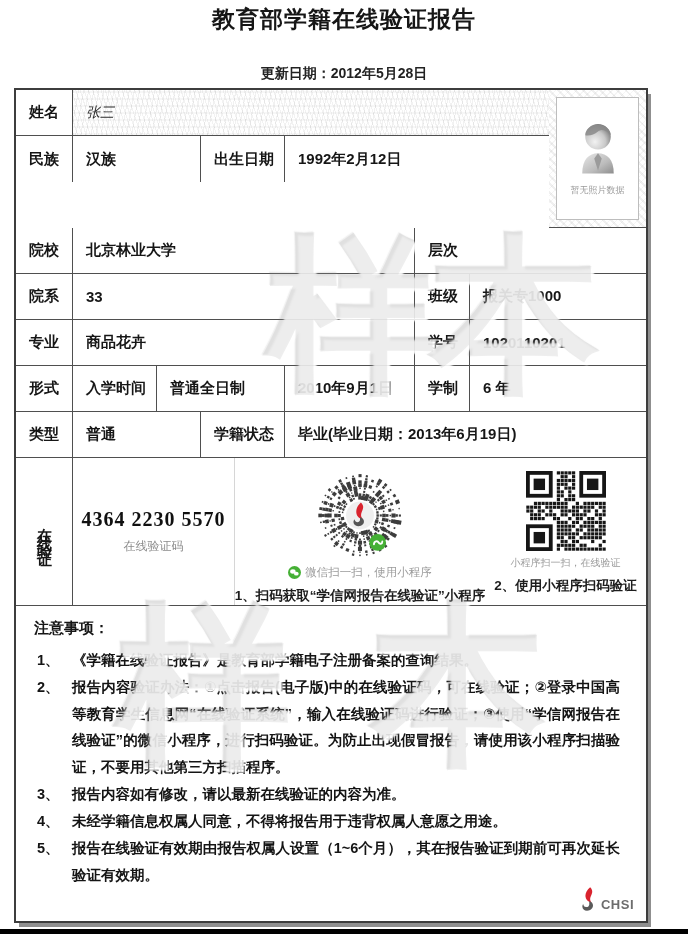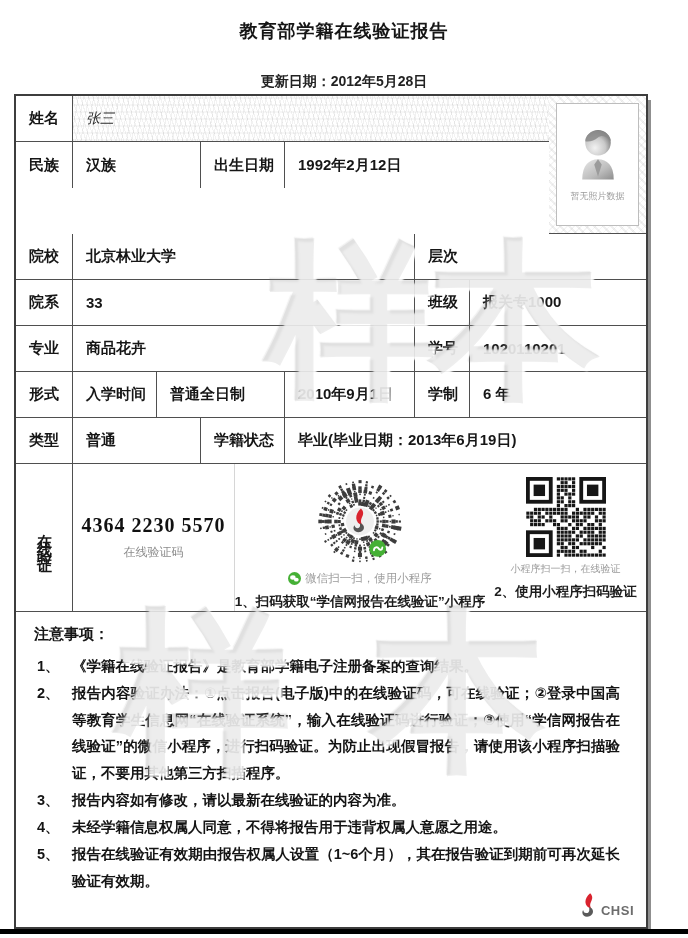--- a/index.html
+++ b/index.html
@@ -1,25 +1,25 @@
 <!DOCTYPE html>
 <html><head>
 <meta charset="utf-8">
 <style>
   * { margin:0; padding:0; box-sizing:border-box; }
   html,body { background:#fff; }
   body {
     width:688px; height:938px; position:relative; overflow:hidden;
     font-family:"Liberation Sans","DejaVu Sans",sans-serif; color:#161616;
   }
-  .page-title { text-align:center; padding-top:19px; font-size:18px; font-weight:bold; letter-spacing:1px; }
+  .page-title { text-align:center; padding-top:4px; font-size:23px; font-weight:bold; letter-spacing:1px; }
   .update-date { text-align:center; margin-top:30px; font-size:14px; font-weight:bold; color:#222; }
 
   .report {
-    position:absolute; left:14px; top:94px; width:634px; height:835px;
+    position:absolute; left:14px; top:88px; width:634px; height:835px;
     background:#fff; border:2px solid #3d3d3d;
     box-shadow:4px 5px 0 -1px #8f8f8f;
   }
   .report-inner { position:relative; width:100%; height:100%; display:flex; flex-direction:column; }
 
   .row { display:flex; border-bottom:1px solid #4f4f4f; height:46px; flex:none; }
   .cell { display:flex; align-items:center; border-right:1px solid #4f4f4f; padding-left:13px; font-size:15px; font-weight:bold; overflow:hidden; white-space:nowrap; }
   .cell:last-child { border-right:none; }
   .lab { flex:none; }
   .w57{width:57px;} .w128{width:128px;} .w84{width:84px;} .w130{width:130px;} .w342{width:342px;} .w55{width:55px;}

